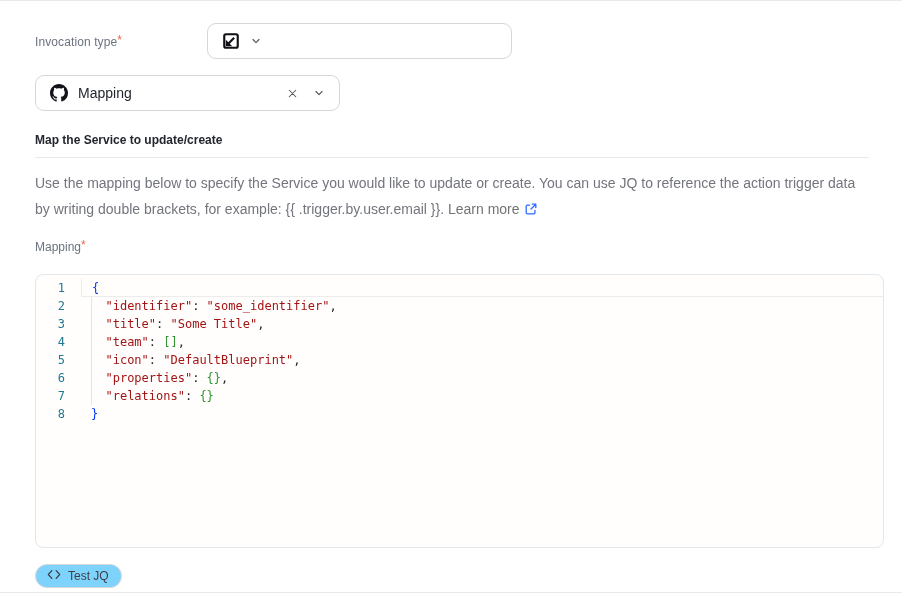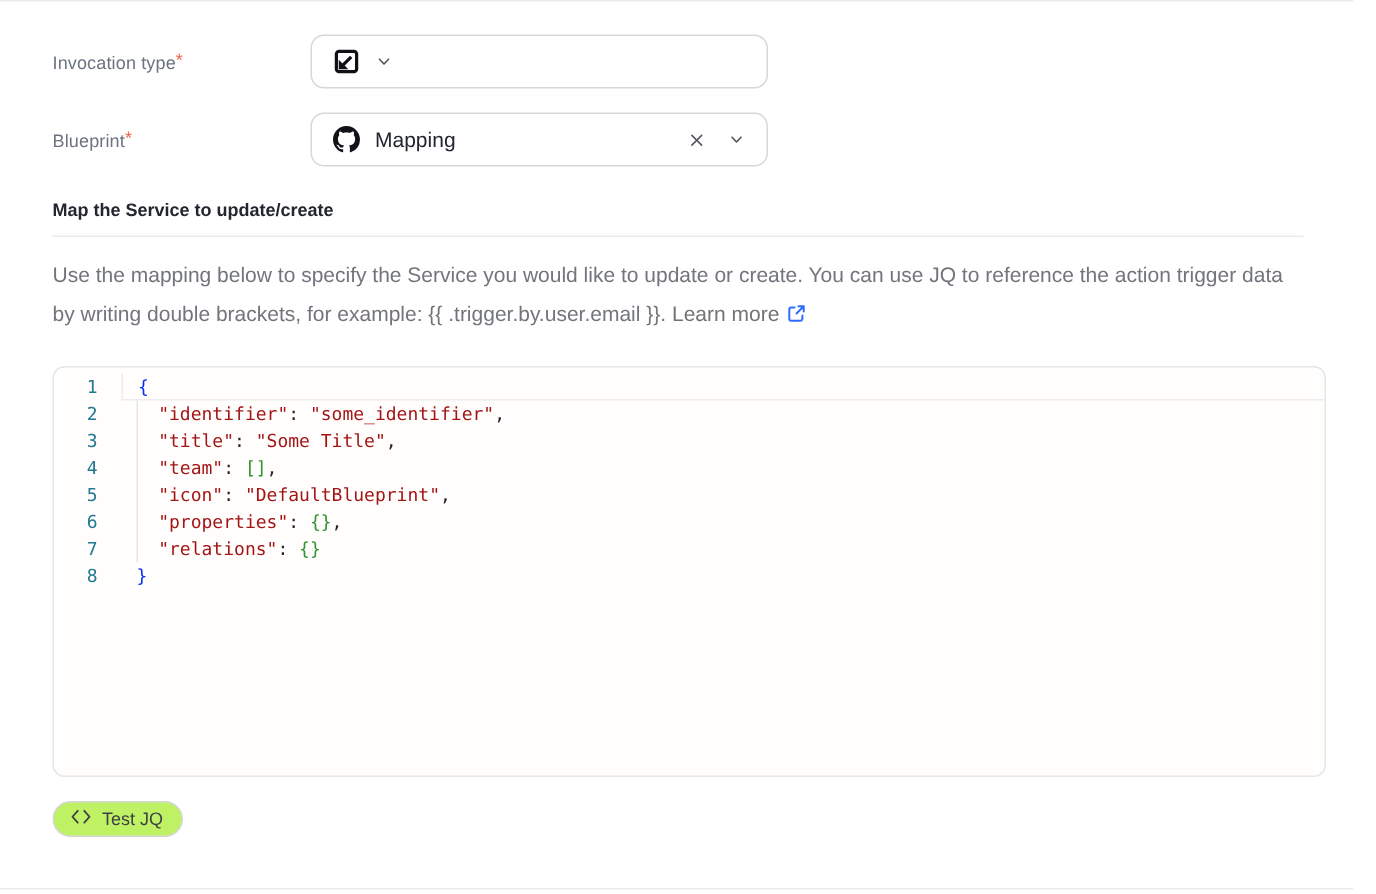--- a/index.html
+++ b/index.html
@@ -48,21 +48,21 @@
   .tok-key { color:#a31515; }
   .tok-str { color:#a31515; }
   .tok-pn  { color:#26262b; }
   .tok-b1  { color:#0431fa; }
   .tok-b2  { color:#319331; }
 
   
   .test-jq {
     margin-top:16px; display:inline-flex; align-items:center; gap:7px;
     height:24px; padding:0 12px 0 11px; border:1px solid #d6d7da; border-radius:13px;
-    background:#bef264; font-size:12px; color:#3f3f46; cursor:pointer;
+    background:#7dd3fc; font-size:12px; color:#3f3f46; cursor:pointer;
     font-family:"Liberation Sans","DejaVu Sans",sans-serif;
   }
 </style>
 </head>
 <body>
 
 <div class="page">
   <div class="top-divider"></div>
 
   <div class="content">
@@ -85,23 +85,20 @@
             <svg width="12" height="12" viewBox="0 0 16 16" fill="none">
                 <path d="M4 6 L8 10.2 L12 6" stroke="#55575e" stroke-width="1.5" stroke-linecap="round" stroke-linejoin="round"></path>
               </svg>
           </span>
         </span>
       </div>
     </div>
 
     
     <div class="field-row">
-      <div class="field-label">
-        <span>Blueprint</span><span class="req">*</span>
-      </div>
       <div class="select">
         <span class="icon">
           <svg width="18" height="18" viewBox="0 0 16 16" fill="#111318">
             <path d="M8 0C3.58 0 0 3.58 0 8c0 3.54 2.29 6.53 5.47 7.59.4.07.55-.17.55-.38 0-.19-.01-.82-.01-1.49-2.01.37-2.53-.49-2.69-.94-.09-.23-.48-.94-.82-1.13-.28-.15-.68-.52-.01-.53.63-.01 1.08.58 1.23.82.72 1.21 1.87.87 2.33.66.07-.52.28-.87.51-1.07-1.78-.2-3.64-.89-3.64-3.95 0-.87.31-1.59.82-2.15-.08-.2-.36-1.02.08-2.12 0 0 .67-.21 2.2.82.64-.18 1.32-.27 2-.27s1.36.09 2 .27c1.53-1.04 2.2-.82 2.2-.82.44 1.1.16 1.92.08 2.12.51.56.82 1.27.82 2.15 0 3.07-1.87 3.75-3.65 3.95.29.25.54.73.54 1.48 0 1.07-.01 1.93-.01 2.2 0 .21.15.46.55.38A8.01 8.01 0 0 0 16 8c0-4.42-3.58-8-8-8z"></path>
           </svg>
         </span>
         <span class="select-value">Mapping</span>
         <span class="sel-actions">
           <span class="icon">
             <svg width="13" height="13" viewBox="0 0 16 16" fill="none">
@@ -124,20 +121,23 @@
     
     <div class="description">
       <span>Use the mapping below to specify the Service you would like to update or create. You can use JQ to reference the action trigger data by writing double brackets, for example: {{ .trigger.by.user.email }}.</span>
       <a class="link">Learn more</a><span class="ext-icon"><svg width="14" height="14" viewBox="0 0 16 16" fill="none">
             <path d="M6.5 3.5 H4 a1.5 1.5 0 0 0 -1.5 1.5 V12 a1.5 1.5 0 0 0 1.5 1.5 H11 a1.5 1.5 0 0 0 1.5 -1.5 V9.5" stroke="#2e6bff" stroke-width="1.5" stroke-linecap="round"></path>
             <path d="M9.5 2.5 H13.5 V6.5 M13.5 2.5 L8 8" stroke="#2e6bff" stroke-width="1.5" stroke-linecap="round" stroke-linejoin="round"></path>
           </svg></span>
     </div>
 
     
+    <div class="mapping-label">
+      <span>Mapping</span><span class="req">*</span>
+    </div>
 
     
     <div class="editor">
       <div>
           <div class="code-row">
             <div class="gutter">1</div>
             <div class="code-content current-line"><span class="tok-b1">{</span></div>
           </div>
           <div class="code-row">
             <div class="gutter">2</div>

